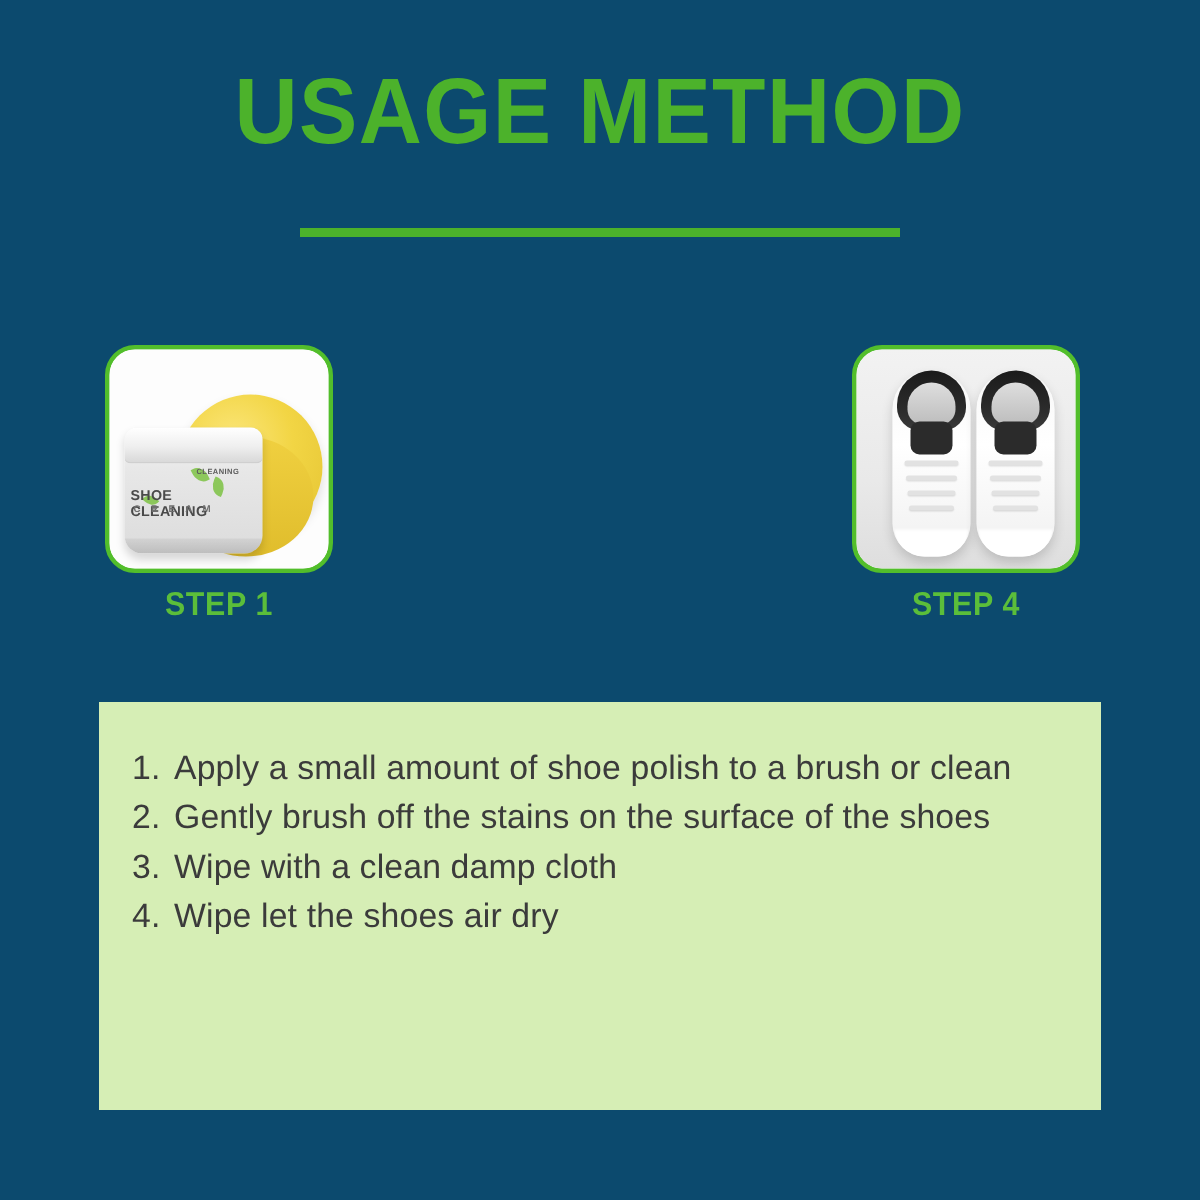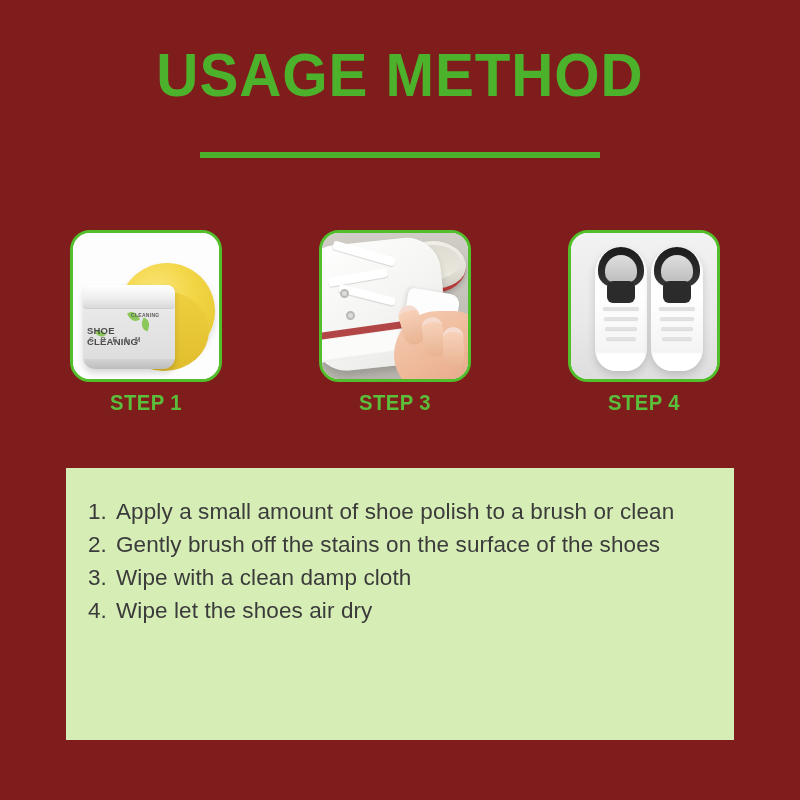--- a/index.html
+++ b/index.html
@@ -2,21 +2,21 @@
 <html><head>
 <meta charset="utf-8">
 <style>
   * { box-sizing: border-box; margin: 0; padding: 0; }
   html, body {
     width: 800px; height: 800px;
     background: #ffffff;
     font-family: "Liberation Sans", sans-serif;
     overflow: hidden;
   }
-  .page { position: relative; width: 800px; height: 800px; background:#7f1d1d; }
+  .page { position: relative; width: 800px; height: 800px; background:#0c4a6e; }
 
   
   .title {
     position: absolute; left: 0; top: 44px; width: 800px;
     text-align: center;
     font-family: "Liberation Sans", sans-serif;
     font-weight: 700;
     font-size: 62px;
     letter-spacing: 1px;
     line-height: 1;
@@ -246,43 +246,20 @@
             <div class="jar-txt1">SHOE CLEANING</div>
             <div class="jar-txt2">C R E A M</div>
             <div class="jar-base"></div>
           </div>
         </div>
       </div>
       <div class="step-caption">STEP 1</div>
     </div>
 
 
-    <div class="step-cell">
-      <div class="thumb">
-        <div class="thumb-inner">
-          <div class="s3-bg"></div>
-          <div class="s3-bowl"></div>
-          <div class="s3-bowl-in"></div>
-          <div class="s3-shoe"></div>
-          <div class="s3-lace" style="left:10px; top:16px; width:64px; height:9px; transform:rotate(16deg);"></div>
-          <div class="s3-lace" style="left:6px; top:40px; width:60px; height:9px; transform:rotate(-10deg);"></div>
-          <div class="s3-lace" style="left:16px; top:58px; width:58px; height:8px; transform:rotate(14deg);"></div>
-          <div class="s3-eye" style="left:18px; top:56px;"></div>
-          <div class="s3-eye" style="left:24px; top:78px;"></div>
-          <div class="s3-stripe"></div>
-          <div class="s3-sole"></div>
-          <div class="s3-cloth"></div>
-          <div class="s3-hand"></div>
-          <div class="s3-fing" style="right:46px; bottom:34px; transform:rotate(-16deg);"></div>
-          <div class="s3-fing" style="right:24px; bottom:22px; transform:rotate(-8deg);"></div>
-          <div class="s3-fing" style="right:4px; bottom:12px; transform:rotate(-2deg);"></div>
-        </div>
-      </div>
-      <div class="step-caption">STEP 3</div>
-    </div>
 
     <div class="step-cell">
       <div class="thumb">
         <div class="thumb-inner">
           <div class="s4-bg"></div>
 
           <div class="s4-shoe left">
             <div class="s4-collar"></div>
             <div class="s4-insole"></div>
             <div class="s4-tongue"></div>

